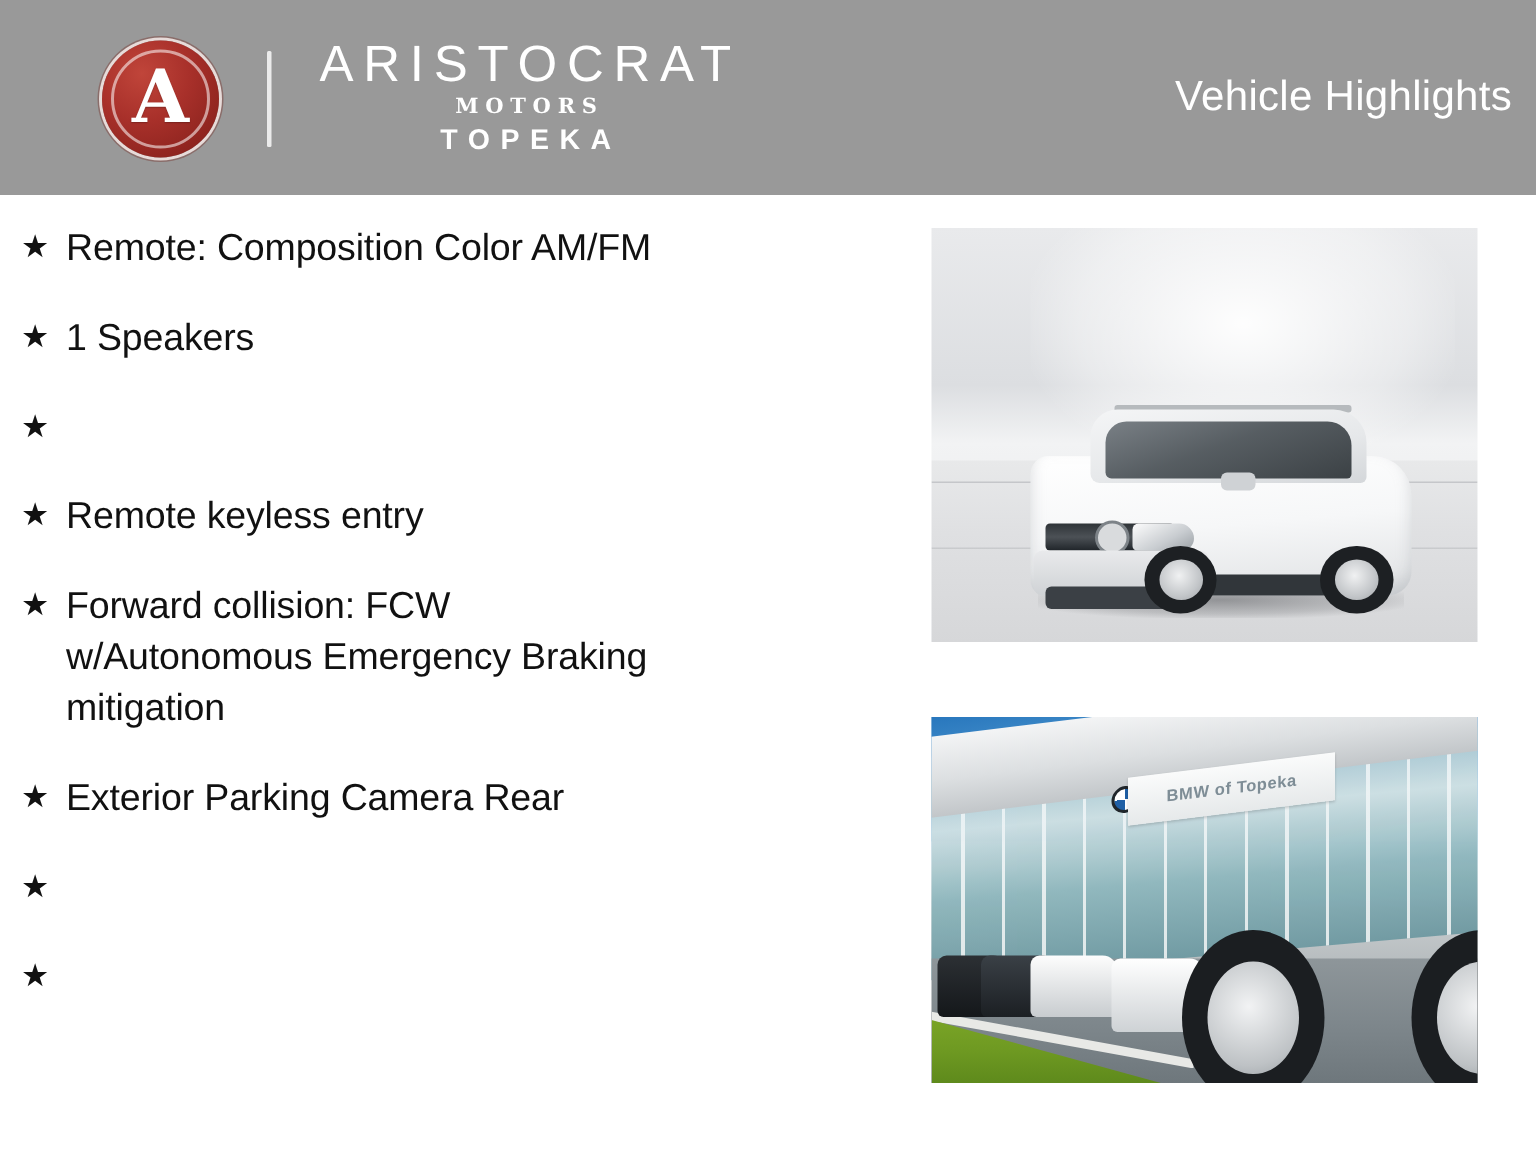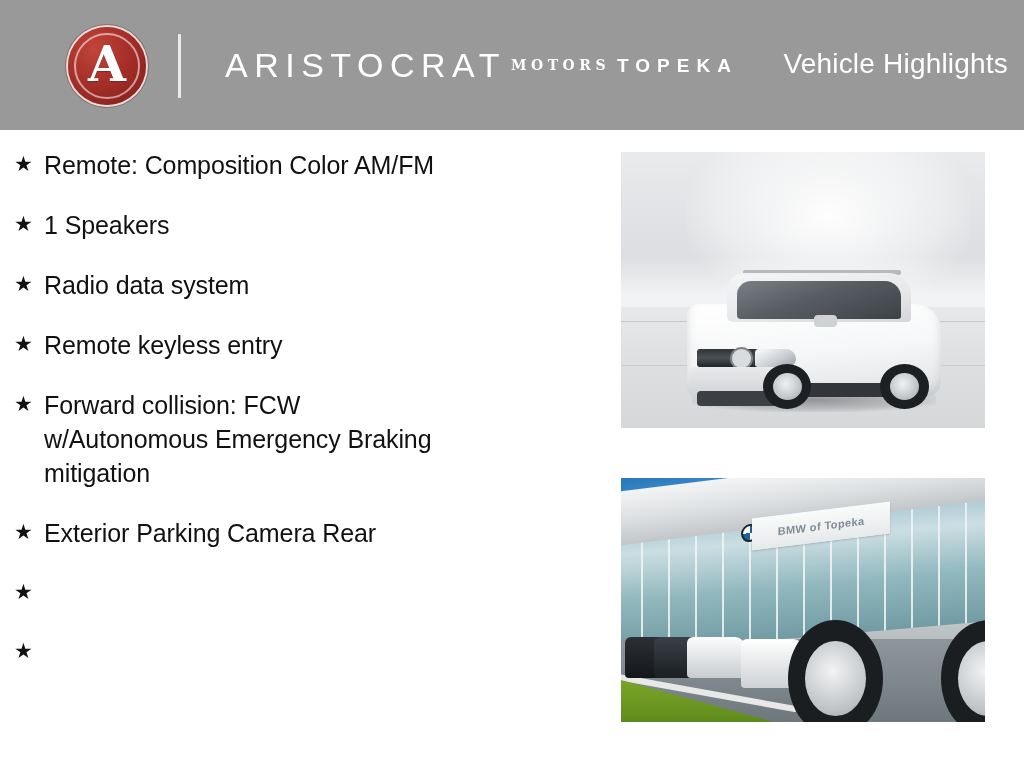--- a/index.html
+++ b/index.html
@@ -63,22 +63,23 @@
   .brand-divider {
     width: 3px;
     height: 64px;
     background: #ebebeb;
     margin-left: 32px;
     margin-right: 0;
     border-radius: 1px;
     flex: 0 0 auto;
   }
   .brand-words {
-    margin-left: 38px;
+    margin-left: 26px;
     display: flex;
+    flex-direction: column;
     align-items: center;
   }
   .brand-main {
     font-family: "Liberation Sans", sans-serif;
     font-weight: 300;
     font-size: 34px;
     letter-spacing: 6.5px;
     color: #ffffff;
     line-height: 1.05;
     padding-left: 6px;
@@ -437,21 +438,20 @@
     <span class="feature-text">Remote: Composition Color AM/FM</span>
   </div>
 
   <div class="feature-row">
     <span class="bullet-star">★</span>
     <span class="feature-text">1 Speakers</span>
   </div>
 
   <div class="feature-row">
     <span class="bullet-star">★</span>
-    <span class="feature-text">Radio data system</span>
   </div>
 
   <div class="feature-row">
     <span class="bullet-star">★</span>
     <span class="feature-text">Remote keyless entry</span>
   </div>
 
   <div class="feature-row">
     <span class="bullet-star">★</span>
     <span class="feature-text">Forward collision: FCW

